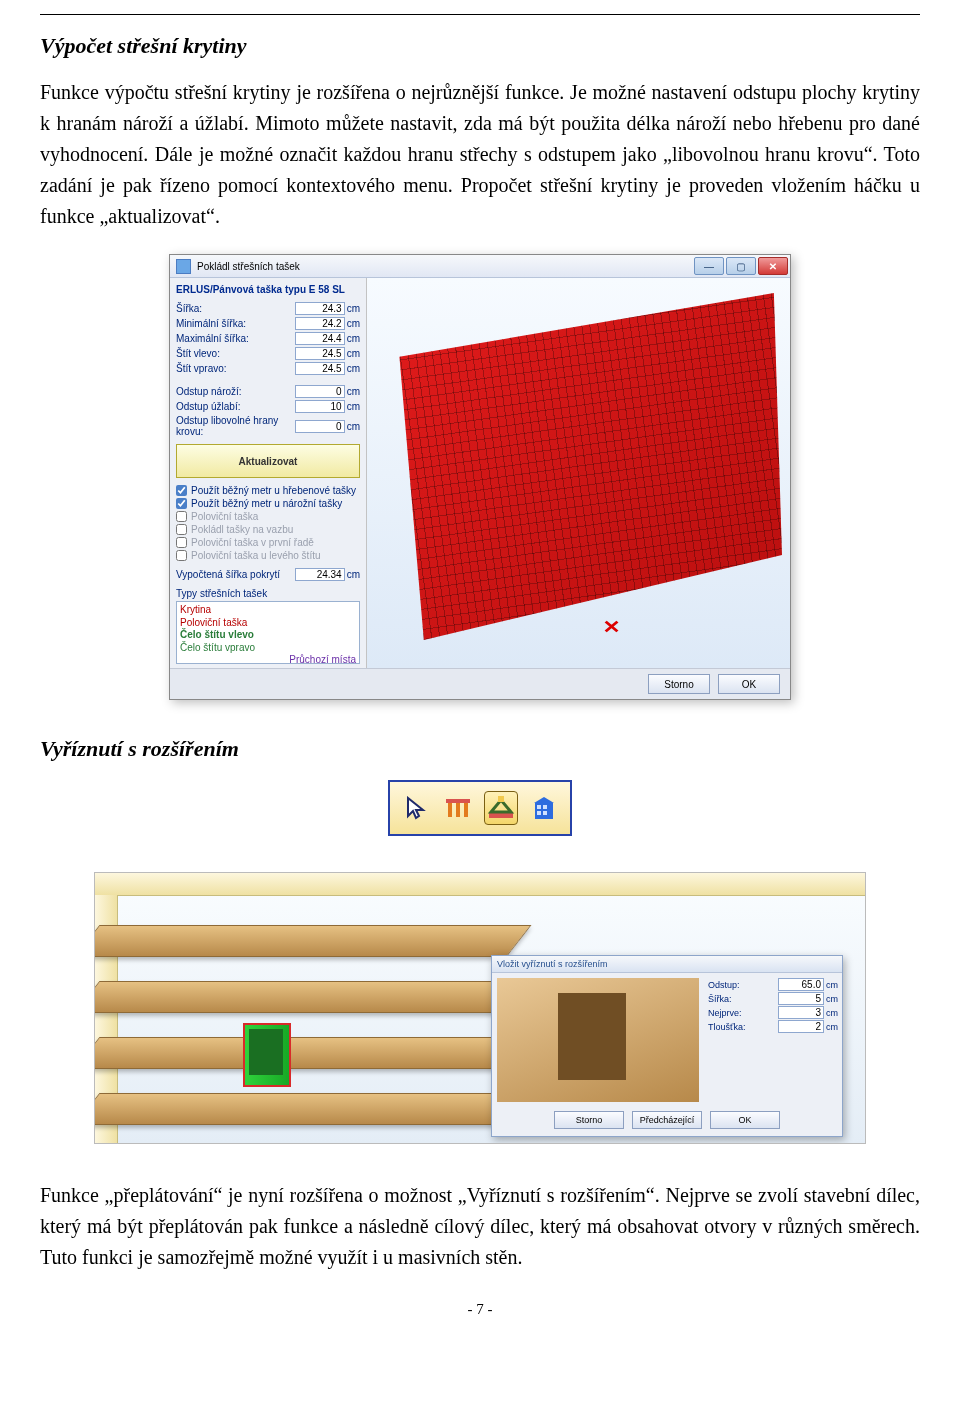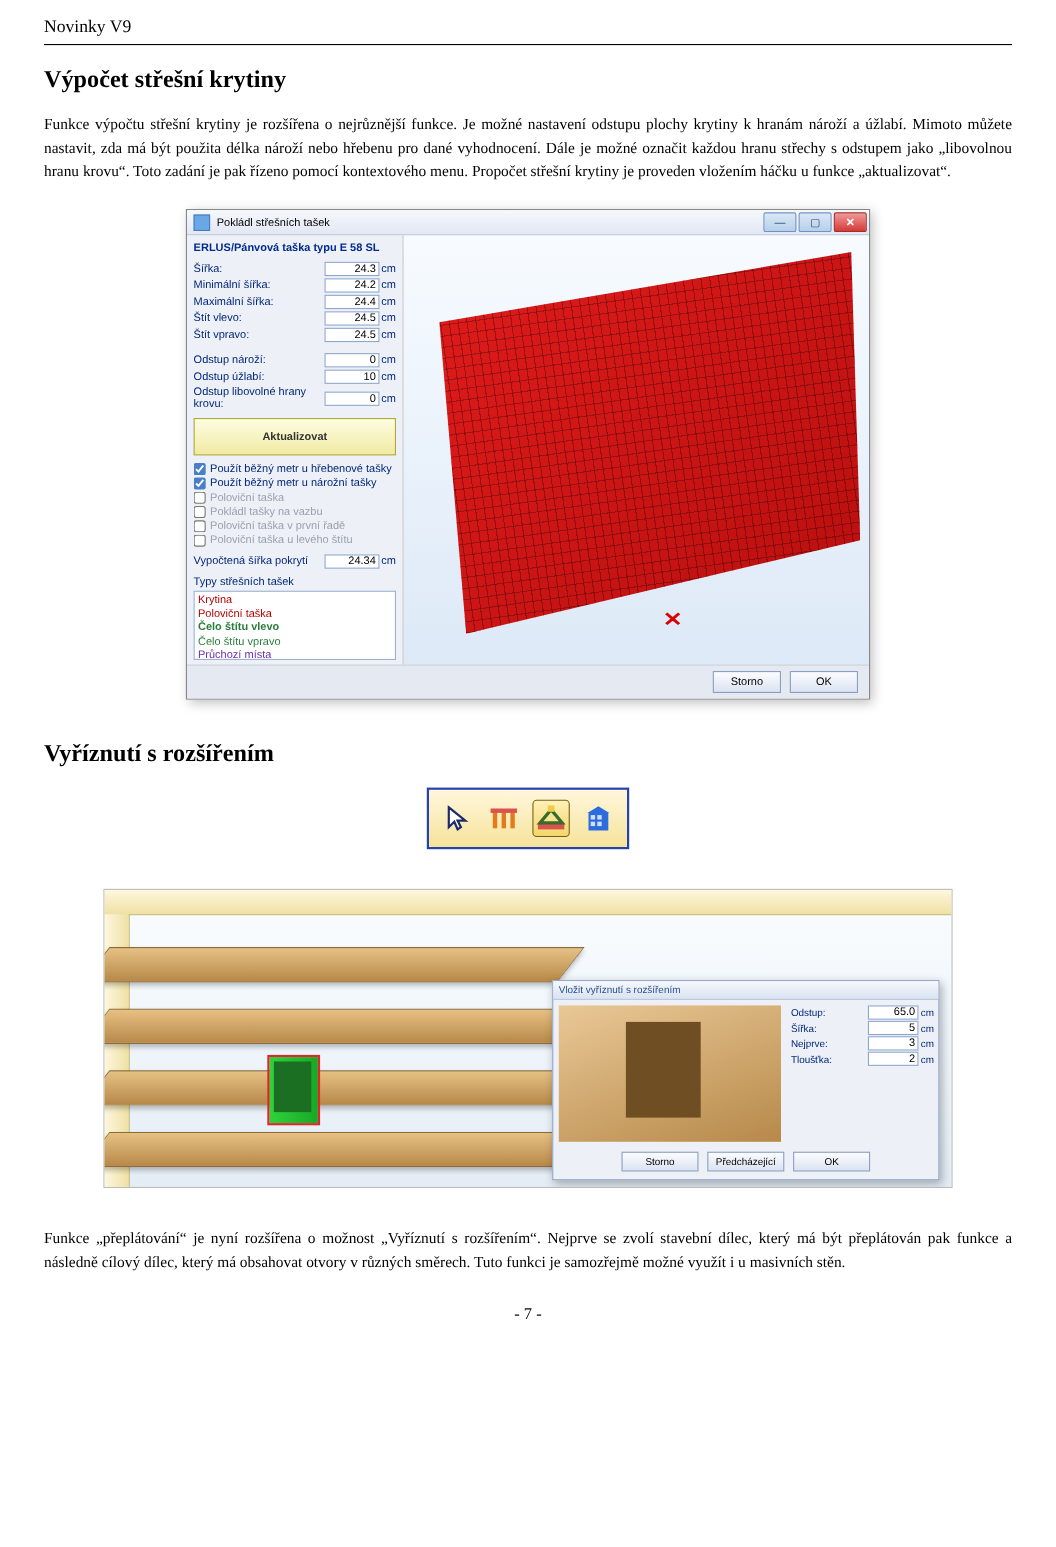--- a/index.html
+++ b/index.html
@@ -15,26 +15,27 @@
   .doc-header{
     font-size:16px;
     padding:6px 0 2px 0;
   }
   .rule{
     border:0;
     border-top:1.5px solid #000;
     margin:4px 0 18px 0;
   }
   h2.section{
+    font-style:italic;
     font-weight:bold;
     font-size:22px;
     margin:16px 0 18px 0;
   }
   p.body{
-    font-size:14px;
+    font-size:20px;
     line-height:1.55;
     text-align:justify;
     margin:0 0 22px 0;
   }
   .figure-wrap{
     display:flex;
     justify-content:center;
     margin:12px 0 36px 0;
   }
   
@@ -155,40 +156,39 @@
   .b2{top:86px;left:-30px;}
   .b3{top:142px;left:-30px;}
   .b4{top:198px;left:-30px;}
   .cut{
     position:absolute;top:128px;left:126px;width:44px;height:60px;
     background:linear-gradient(90deg,#2fd33b,#18a826);
     border:2px solid #d92a2a;
   }
   .cut::before{content:"";position:absolute;inset:4px 6px 10px 4px;background:#1a6f22;}
   .mini{
-    position:absolute;right:11px;bottom:6px;width:350px;height:180px;
+    position:absolute;right:22px;bottom:6px;width:350px;height:180px;
     background:#edf0f6;border:1px solid #8da5ca;box-shadow:2px 3px 8px rgba(0,0,0,.3);
     font-size:9px;
   }
   .mini-title{height:16px;background:linear-gradient(#f6f8fb,#d9e3f2);border-bottom:1px solid #b7c4da;
     display:flex;align-items:center;padding-left:5px;color:#264f8d;}
   .mini-body{display:flex;height:134px;}
   .mini-img{flex:1;background:linear-gradient(160deg,#e9c896,#b7894a);position:relative;margin:5px;}
   .mini-img::after{content:"";position:absolute;top:12%;left:30%;width:34%;height:70%;background:#704e24;}
   .mini-form{width:130px;padding:4px 4px 0 4px;color:#2b4a84;}
   .mini-form .rowf input{width:40px;}
   .mini-foot{height:26px;display:flex;justify-content:center;gap:8px;align-items:center;}
   .mini-foot button{width:70px;height:18px;font-size:9px;border:1px solid #8c9fc0;background:linear-gradient(#fbfcff,#dbe3f1);}
   .pagenum{text-align:center;font-size:15px;margin-top:28px;}
 </style>
 </head>
 <body>
 
 <div class="page">
-  <div class="doc-header">Novinky V9</div>
   <hr class="rule">
 
   <h2 class="section">Výpočet střešní krytiny</h2>
   <p class="body">Funkce výpočtu střešní krytiny je rozšířena o nejrůznější funkce. Je možné nastavení odstupu plochy krytiny k hranám nároží a úžlabí. Mimoto můžete nastavit, zda má být použita délka nároží nebo hřebenu pro dané vyhodnocení. Dále je možné označit každou hranu střechy s odstupem jako „libovolnou hranu krovu“. Toto zadání je pak řízeno pomocí kontextového menu. Propočet střešní krytiny je proveden vložením háčku u funkce „aktualizovat“.</p>
 
   <div class="figure-wrap">
     <div class="win">
       <div class="titlebar">
         <span class="wicn"></span>
         <span>Pokládl střešních tašek</span>
@@ -277,21 +277,21 @@
               <input value="24.34" style="">
               <span class="unit">cm</span>
             </div>
 
           <div class="fieldhead" style="color:#00267a;">Typy střešních tašek</div>
           <div class="listbox">
             <div style="color:#b60000">Krytina</div>
             <div style="color: rgb(182, 0, 0);">Poloviční taška</div>
             <div style="color: rgb(42, 125, 58); font-weight: bold;">Čelo štítu vlevo</div>
             <div style="color: rgb(42, 125, 58);">Čelo štítu vpravo</div>
-            <div style="color: rgb(106, 47, 168);">Průchozí místa</div>
+            <div style="color: rgb(106, 47, 168); text-align: right;">Průchozí místa</div>
             <div style="color: rgb(26, 26, 26);">Taška pro připojení hřebene</div>
             <div style="color: rgb(182, 0, 0);">Sněhová</div>
 
           </div>
         </div>
         <div class="canvas3d">
           <div class="roof"></div>
           <div class="xmark">✕</div>
         </div>
       </div>

